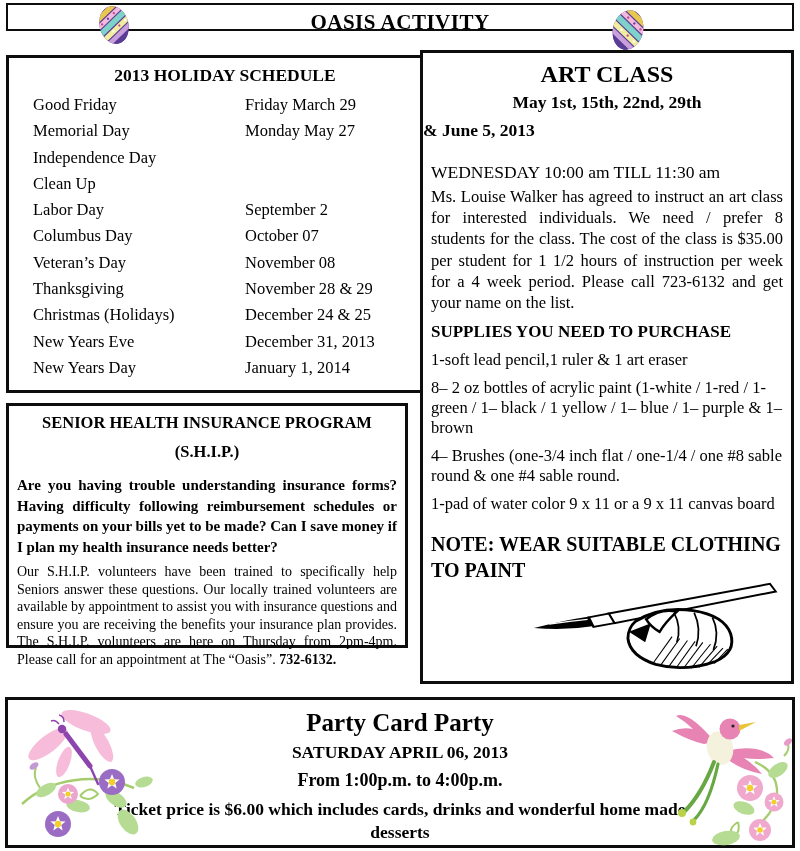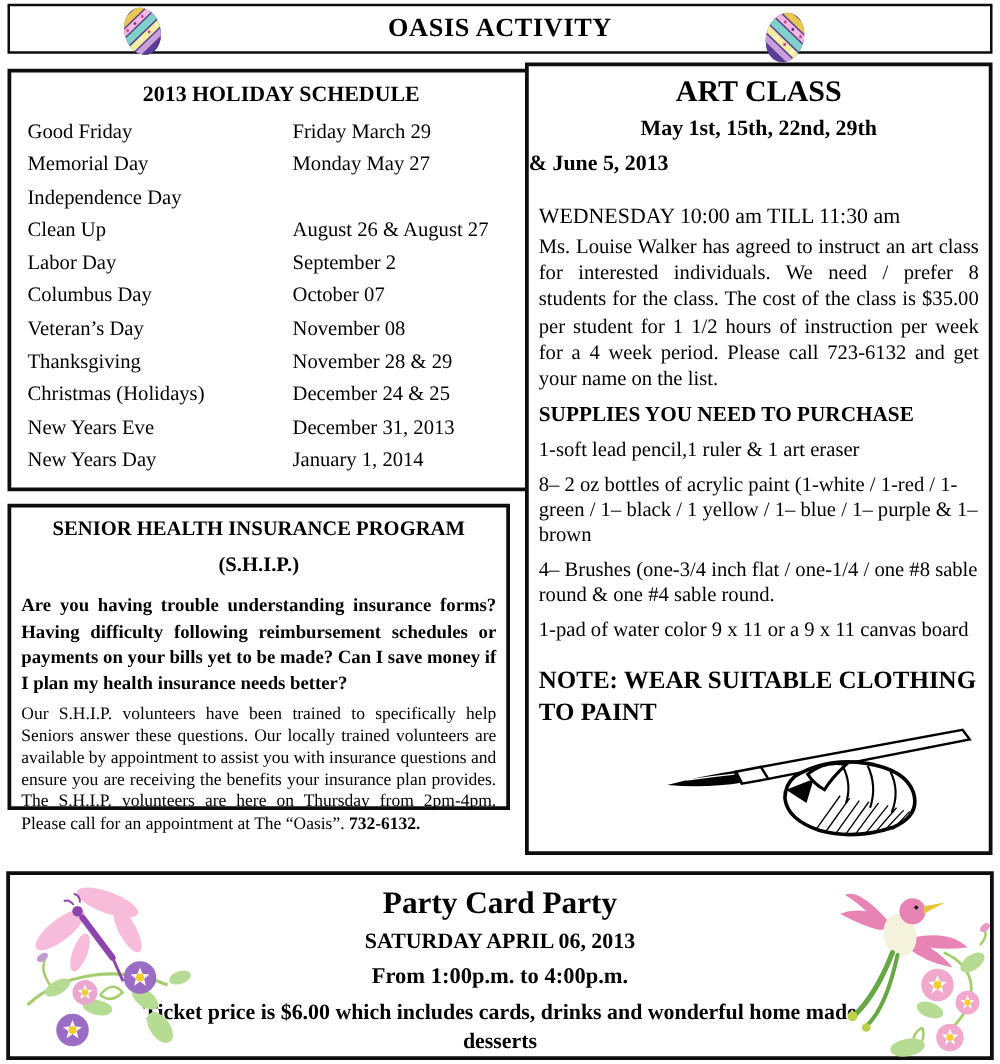--- a/index.html
+++ b/index.html
@@ -1,28 +1,28 @@
 <!DOCTYPE html>
 <html><head>
 <meta charset="utf-8">
 <style>
   html,body{margin:0;padding:0;background:#fff;}
   body{width:800px;height:851px;position:relative;font-family:"Liberation Serif","DejaVu Serif",serif;color:#000;overflow:hidden;}
   .box{position:absolute;border:3px solid #0d0d0d;background:#fff;box-sizing:border-box;}
   
-  .header{left:6px;top:3px;width:788px;height:40px;border-width:2px;}
+  .header{left:6px;top:3px;width:788px;height:28px;border-width:2px;}
   .header-title{text-align:center;font-weight:bold;font-size:21px;line-height:34px;letter-spacing:.5px;}
   .egg{position:absolute;z-index:5;}
   .egg-left{left:90px;top:3px;width:48px;height:44px;transform:rotate(-14deg);}
   .egg-right{left:602px;top:7px;width:52px;height:46px;transform:rotate(14deg);}
   
   .holiday{left:6px;top:55px;width:438px;height:338px;}
   .holiday-title{text-align:center;font-weight:bold;font-size:17.5px;margin-top:7px;}
   .holiday-rows{margin-top:6px;}
-  .hrow{display:grid;grid-template-columns:212px 1fr;padding-left:13px;font-size:16.5px;line-height:26.3px;}
+  .hrow{display:grid;grid-template-columns:212px 1fr;padding-left:24px;font-size:16.5px;line-height:26.3px;}
   
   .ship{left:6px;top:403px;width:402px;height:245px;}
   .ship-title{text-align:center;font-weight:bold;font-size:16.5px;margin-top:7px;}
   .ship-sub{text-align:center;font-weight:bold;font-size:16.5px;margin-top:9px;}
   .ship-p1{margin:13px 8px 0;font-weight:bold;font-size:15px;line-height:20.5px;text-align:justify;}
   .ship-p2{margin:6px 8px 0;font-size:14px;line-height:17.6px;text-align:justify;}
   .ship-phone{font-weight:bold;}
   
   .art{left:420px;top:50px;width:374px;height:634px;}
   .art-title{text-align:center;font-weight:bold;font-size:24px;margin-top:8px;}
@@ -110,21 +110,20 @@
       </div>
     <div class="hrow">
         <span>Memorial Day</span>
         <span>Monday May 27</span>
       </div>
     <div class="hrow">
         <span>Independence Day</span>
       </div>
     <div class="hrow">
         <span>Clean Up</span>
-        <span>August 26 &amp; August 27</span>
       </div>
     <div class="hrow">
         <span>Labor Day</span>
         <span>September 2</span>
       </div>
     <div class="hrow">
         <span>Columbus Day</span>
         <span>October 07</span>
       </div>
     <div class="hrow">

